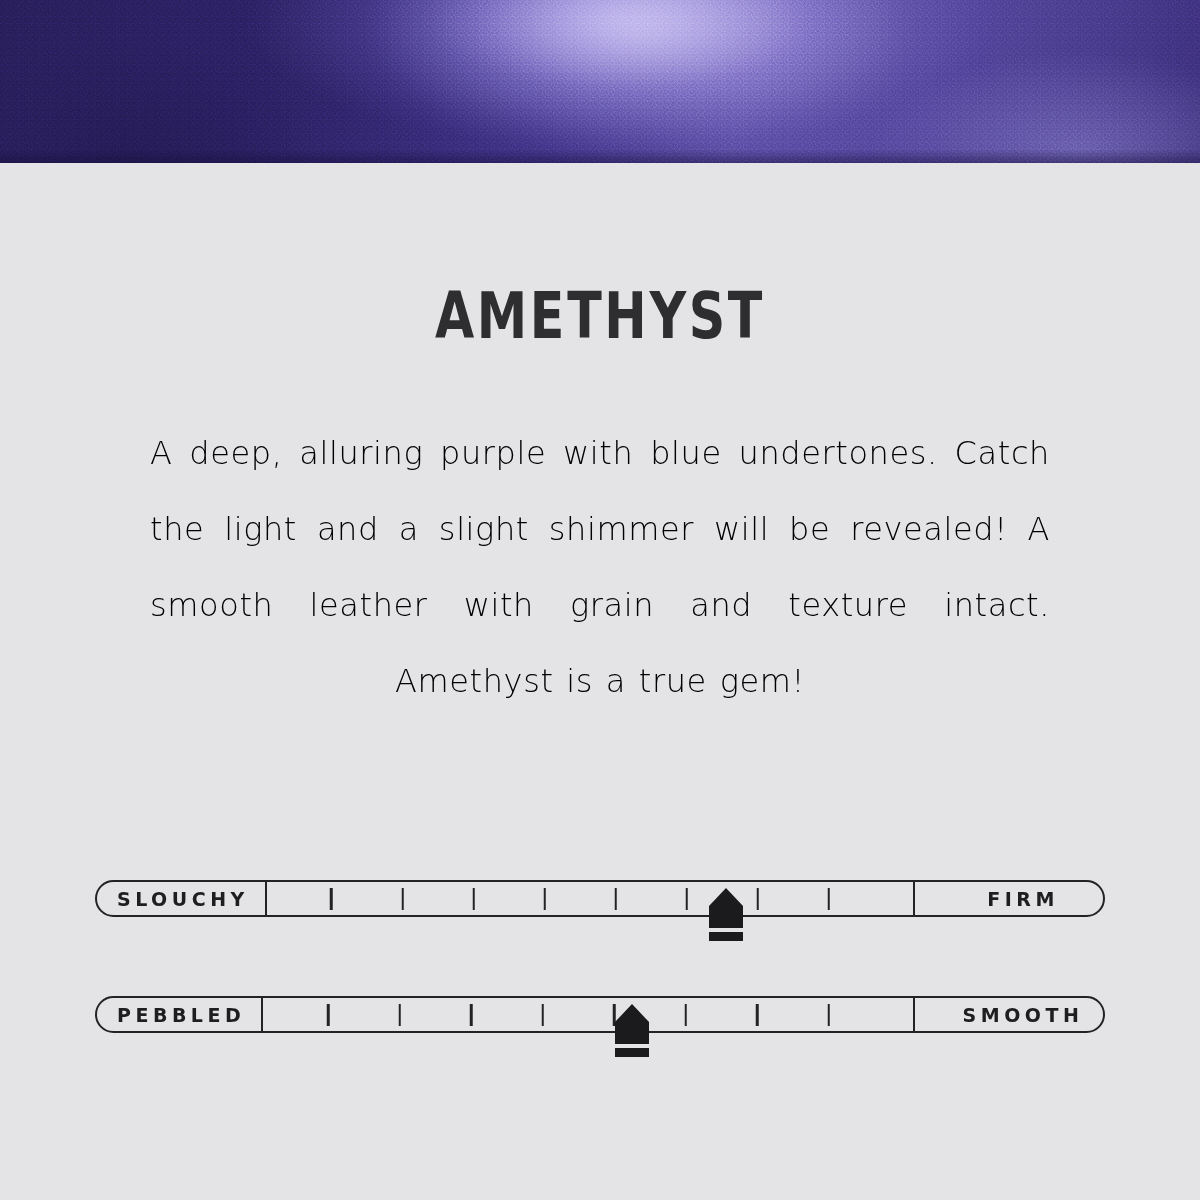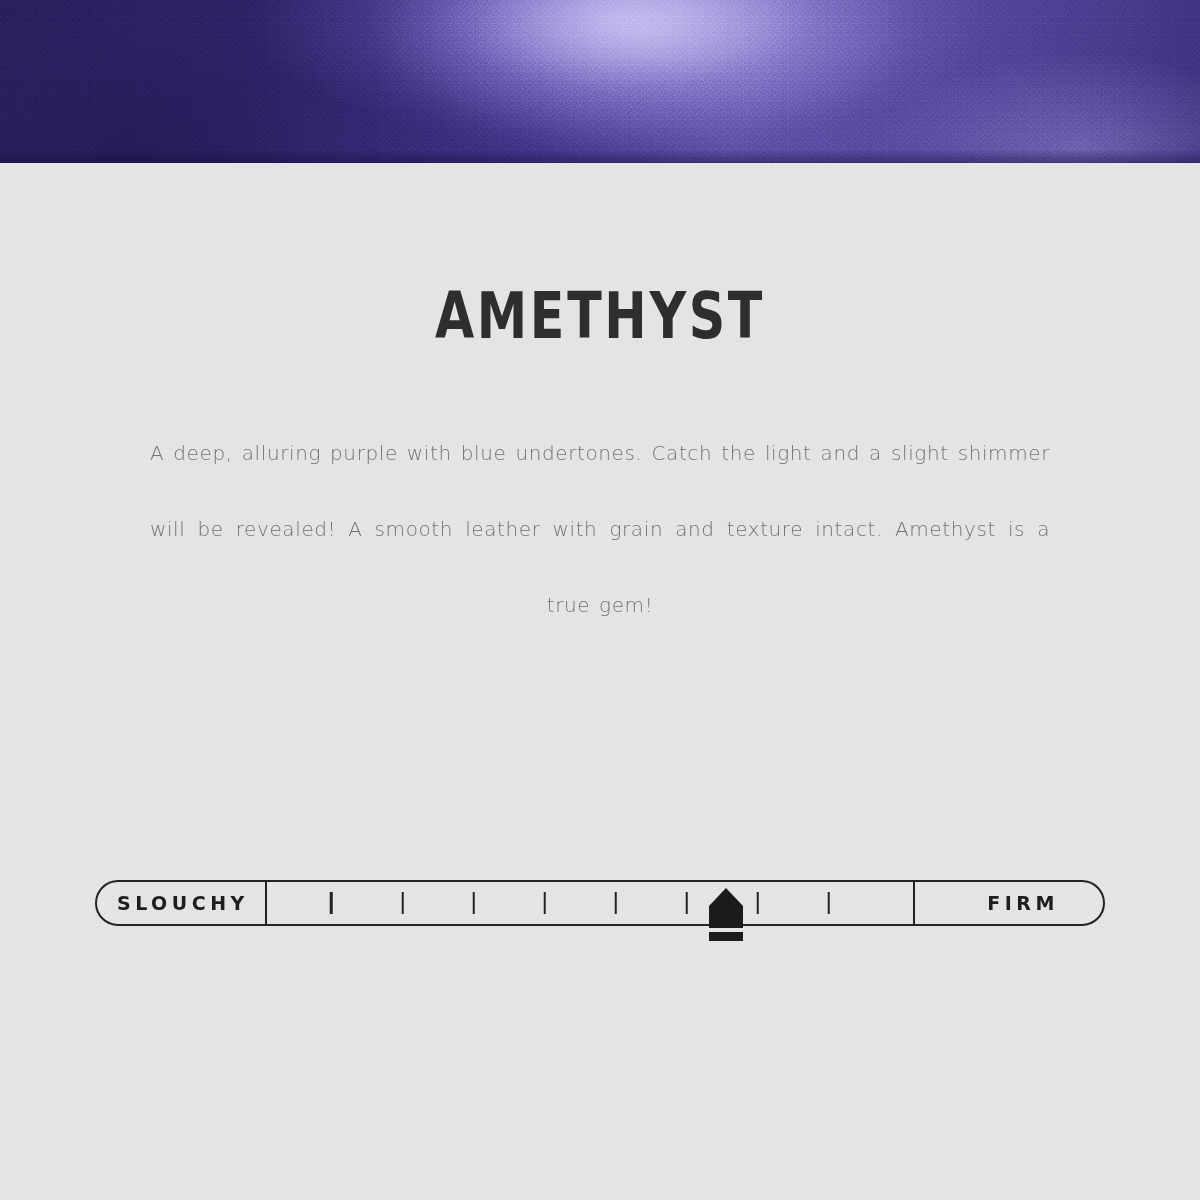--- a/index.html
+++ b/index.html
@@ -98,44 +98,44 @@
     transform: scaleX(0.88);
   }
   .desc {
     margin: 0 auto;
     padding-top: 62px;
     width: 900px;
     text-align: justify;
     text-align-last: center;
     font-family: "DejaVu Sans", sans-serif;
     font-weight: 300;
-    font-size: 20px;
+    font-size: 32px;
     line-height: 76px;
     letter-spacing: 0.6px;
-    color: #737373;
+    color: #000000;
     word-spacing: 2px;
   }
 
   
   .scales {
     position: absolute;
     left: 0;
     top: 880px;
     width: 1200px;
   }
   .scale-row {
     position: relative;
     height: 100px;
     margin: 0 auto;
     width: 1010px;
   }
   .scale-bar {
     position: relative;
     box-sizing: border-box;
-    height: 46px;
+    height: 37px;
     border: 2.5px solid #232326;
     border-radius: 23px;
     display: flex;
     align-items: stretch;
     background: transparent;
   }
   .cap {
     display: flex;
     align-items: center;
     justify-content: center;
@@ -238,15 +238,37 @@
         <div class="cap right">FIRM</div>
       </div>
       <div class="marker" style="left:62.5%">
         <div class="pent"></div>
         <div class="body"></div>
         <div class="gap"></div>
         <div class="foot"></div>
       </div>
     </div>
 
+    <div class="scale-row" style="margin-top:16px;">
+      <div class="scale-bar">
+        <div class="cap left">PEBBLED</div>
+        <div class="ticks">
+          <span class="tick" style="left:10%"></span>
+          <span class="tick" style="left:21%"></span>
+          <span class="tick" style="left:32%"></span>
+          <span class="tick" style="left:43%"></span>
+          <span class="tick" style="left:54%"></span>
+          <span class="tick" style="left:65%"></span>
+          <span class="tick" style="left:76%"></span>
+          <span class="tick" style="left:87%"></span>
+        </div>
+        <div class="cap right">SMOOTH</div>
+      </div>
+      <div class="marker" style="left:53.2%">
+        <div class="pent"></div>
+        <div class="body"></div>
+        <div class="gap"></div>
+        <div class="foot"></div>
+      </div>
+    </div>
 
   </div>
 </div>
 
 </body></html>

